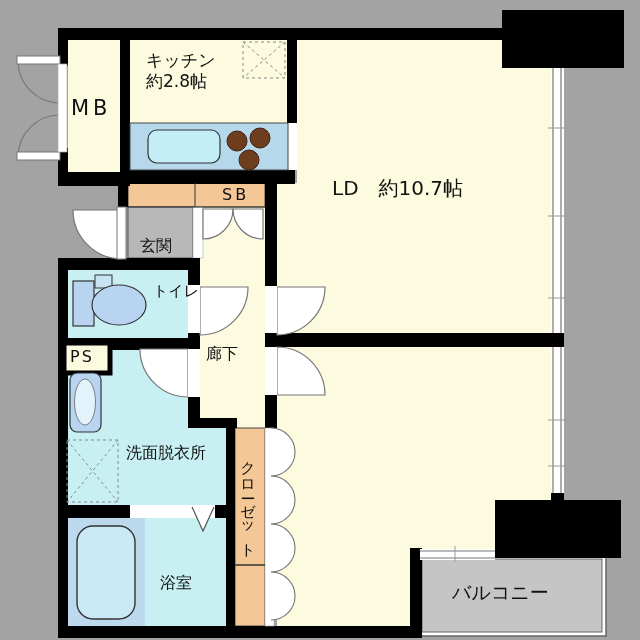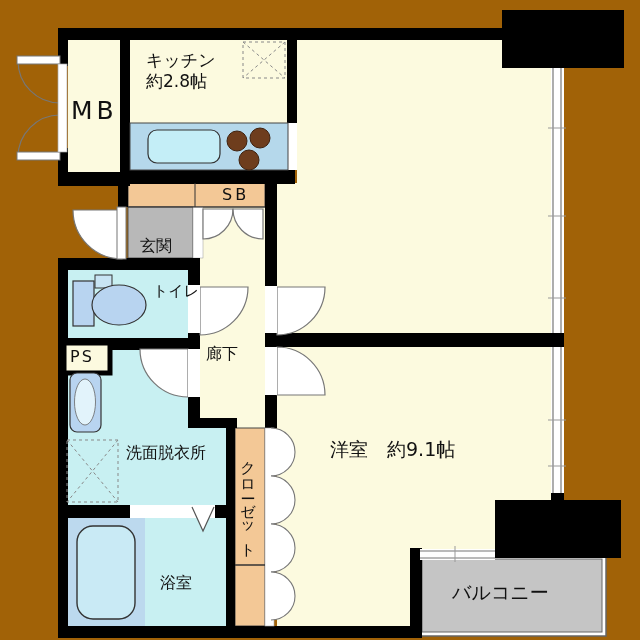--- a/index.html
+++ b/index.html
@@ -1,17 +1,17 @@
 <!DOCTYPE html>
 <html><head>
 <meta charset="utf-8">
 <style>
   html,body{margin:0;padding:0;background:#fff;}
   #plan{
-    position:relative;width:640px;height:640px;background:#a16207;overflow:hidden;
+    position:relative;width:640px;height:640px;background:#a3a3a3;overflow:hidden;
     font-family:"DejaVu Sans","Liberation Sans",sans-serif;
   }
   #plan svg{position:absolute;left:0;top:0;}
   .lbl{
     position:absolute;color:#111;white-space:nowrap;line-height:1.25;
     font-family:"DejaVu Sans","Liberation Sans",sans-serif;
   }
   .vert{
     writing-mode:vertical-rl;letter-spacing:3px;line-height:1;
   }
@@ -184,24 +184,24 @@
     <line x1="235" y1="565" x2="265" y2="565" stroke="#333" stroke-width="1.5"></line>
     <line x1="195" y1="183" x2="195" y2="207" stroke="#333" stroke-width="1"></line>
     <line x1="128" y1="207" x2="265" y2="207" stroke="#333" stroke-width="1"></line>
   </g>
 </svg>
 
   <div class="lbl" style="left:146px;top:50px;font-size:17px;">
     <span>キッチン</span><br>
     <span>約2.8帖</span>
   </div>
-  <div class="lbl" style="left:71px;top:95px;font-size:25px;letter-spacing:4px;">MB</div>
+  <div class="lbl" style="left:71px;top:95px;font-size:21px;letter-spacing:4px;">MB</div>
+  <div class="lbl" style="left:332px;top:176px;font-size:20px;">LD　約10.7帖</div>
   <div class="lbl" style="left:222px;top:185px;font-size:16px;letter-spacing:3px;text-align:right;">SB</div>
   <div class="lbl" style="left:140px;top:236px;font-size:16px;font-family:Liberation Serif, serif;">玄関</div>
   <div class="lbl" style="left:129px;top:282px;font-size:15px;margin-left:24px;">トイレ</div>
   <div class="lbl" style="left:70px;top:347px;font-size:16px;letter-spacing:2px;">PS</div>
   <div class="lbl" style="left:206px;top:344px;font-size:16px;">廊下</div>
   <div class="lbl" style="left:126px;top:443px;font-size:16px;">洗面脱衣所</div>
   <div class="lbl vert" style="left:240px;top:450px;font-size:15px;height:176px;">クローゼット</div>
   <div class="lbl" style="left:160px;top:546px;font-size:16px;margin-top:27px;">浴室</div>
-  <div class="lbl" style="left:330px;top:438px;font-size:19px;">洋室　約9.1帖</div>
   <div class="lbl" style="left:452px;top:581px;font-size:19px;">バルコニー</div>
 </div>
 
 </body></html>

